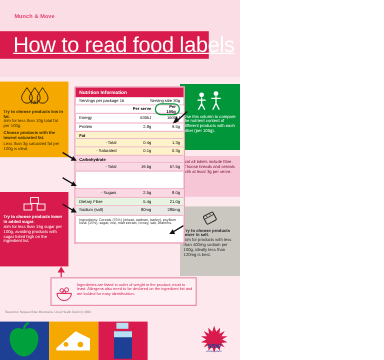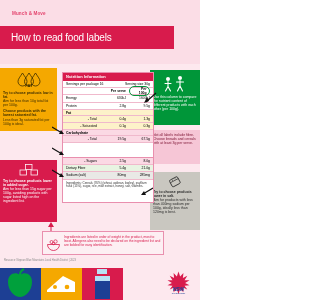--- a/index.html
+++ b/index.html
@@ -8,21 +8,21 @@
     font-family:"Liberation Sans",sans-serif;
     background:#ffffff;
     -webkit-font-smoothing:antialiased;
   }
   .poster{position:relative;width:200px;height:300px;background:#fde8ee;}
 
   
   .hdr{position:absolute;left:0;top:0;width:200px;height:64px;background:#fbdde6;}
   .brand{position:absolute;left:12px;top:11px;font-size:4.6px;font-weight:bold;color:#e4446e;letter-spacing:.1px;}
   .titlebar{position:absolute;left:0;top:26px;width:174px;height:23px;background:#d81b4c;}
-  .titletxt{position:absolute;left:11px;top:31px;font-size:10px;color:#ffffff;letter-spacing:-.2px;line-height:13px;}
+  .titletxt{position:absolute;left:11px;top:31px;font-size:18px;color:#ffffff;letter-spacing:-.2px;line-height:13px;text-decoration:underline;}
 
   
   .box{position:absolute;box-sizing:border-box;padding:3px;overflow:hidden;}
   .box .bt{font-size:3.5px;font-weight:bold;line-height:4.1px;display:block;}
   .box .bb{font-size:3.5px;line-height:4.1px;display:block;}
 
   
   .fatbox{left:0;top:68px;width:57px;height:63px;background:#f5a800;color:#3b2d00;}
   .fatico{display:block;margin:1px auto 2px auto;width:26px;height:17px;}
   

